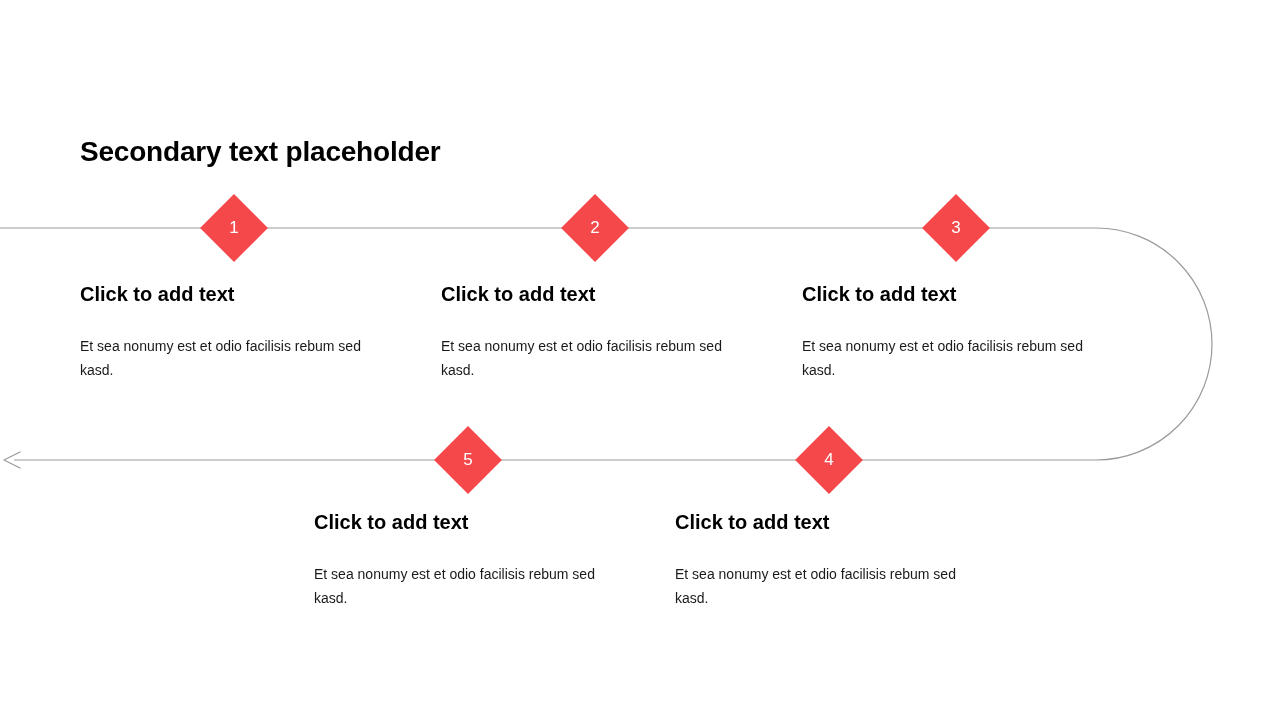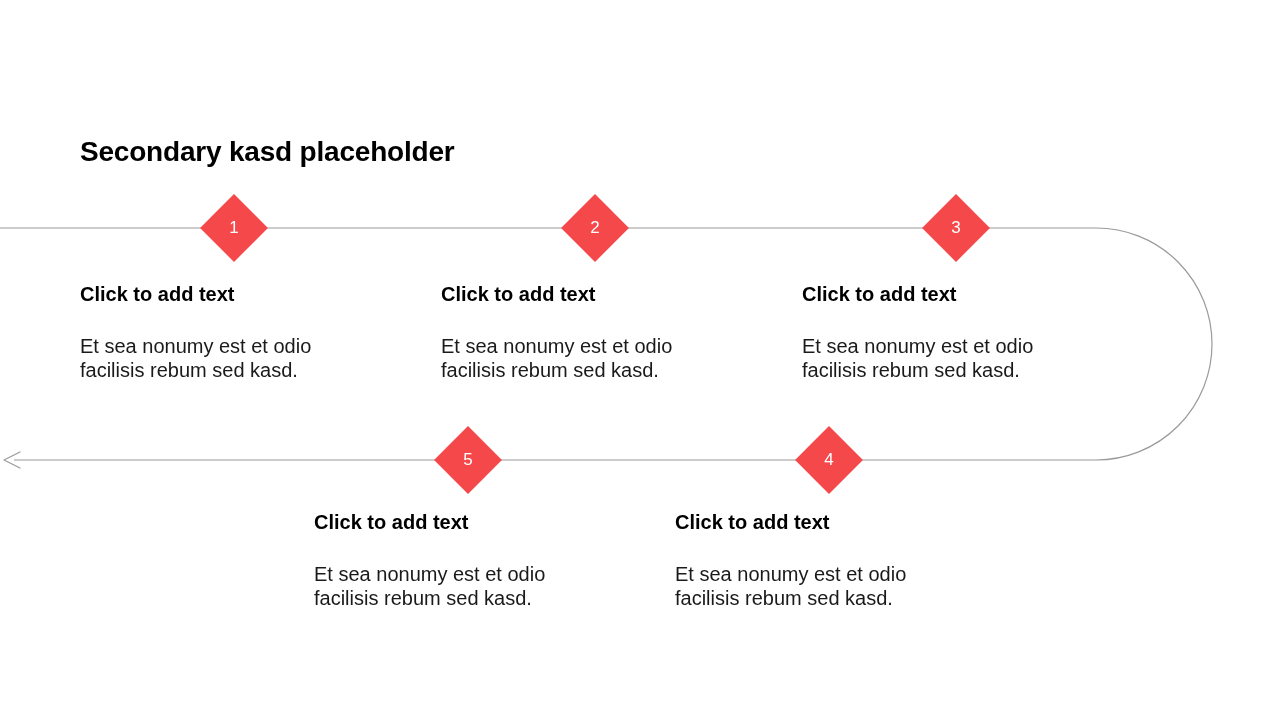--- a/index.html
+++ b/index.html
@@ -90,32 +90,32 @@
     left: -6px;
     top: 0;
     width: 236px;
     height: 30px;
     border-radius: 6px;
     background: #fafafa;
     z-index: -1;
   }
   .step-body {
     margin: 25px 0 0 0;
-    font-size: 20px;
+    font-size: 14px;
     line-height: 24px;
     color: #1a1a1a;
     width: 300px;
   }
 </style>
 </head>
 <body>
 
 <div id="slide" style="background: rgb(255, 255, 255);">
 
-  <div id="slide-title">Secondary kasd placeholder</div>
+  <div id="slide-title">Secondary text placeholder</div>
 
   <svg id="timeline-path" viewBox="0 0 1280 720">
     <g fill="none" stroke="#9A9A9A" stroke-width="1.2">
       <path d="M 0 228 L 1096 228" stroke="#9A9A9A"></path>
       <path d="M 1096 228 A 116 116 0 0 1 1096 460" stroke="#9A9A9A"></path>
       <path d="M 1096 460 L 14 460" stroke="#9A9A9A"></path>
     </g>
     <polyline points="20,452 4,460 20,468" fill="none" stroke="#9A9A9A" stroke-width="1.2" stroke-linecap="round" stroke-linejoin="round"></polyline>
   </svg>
 

